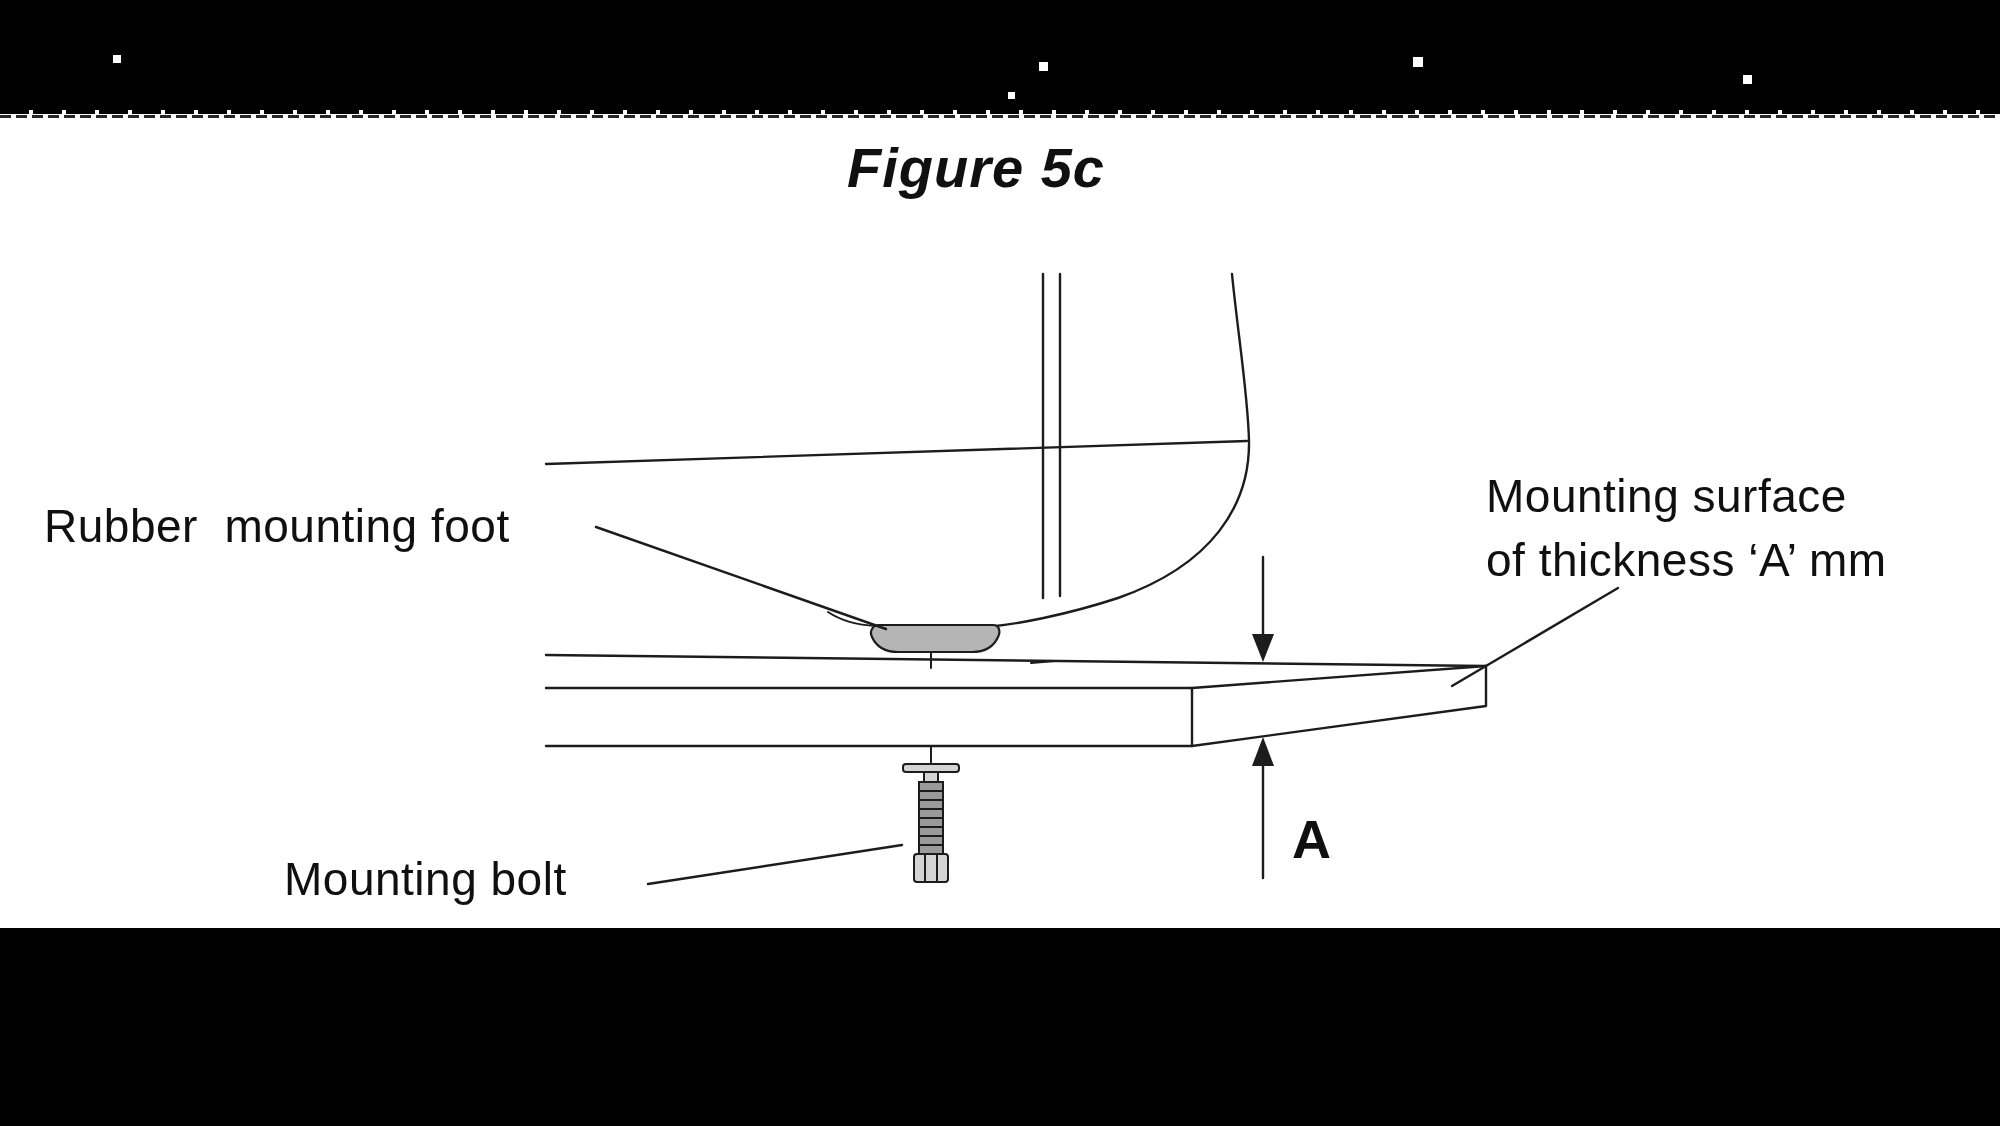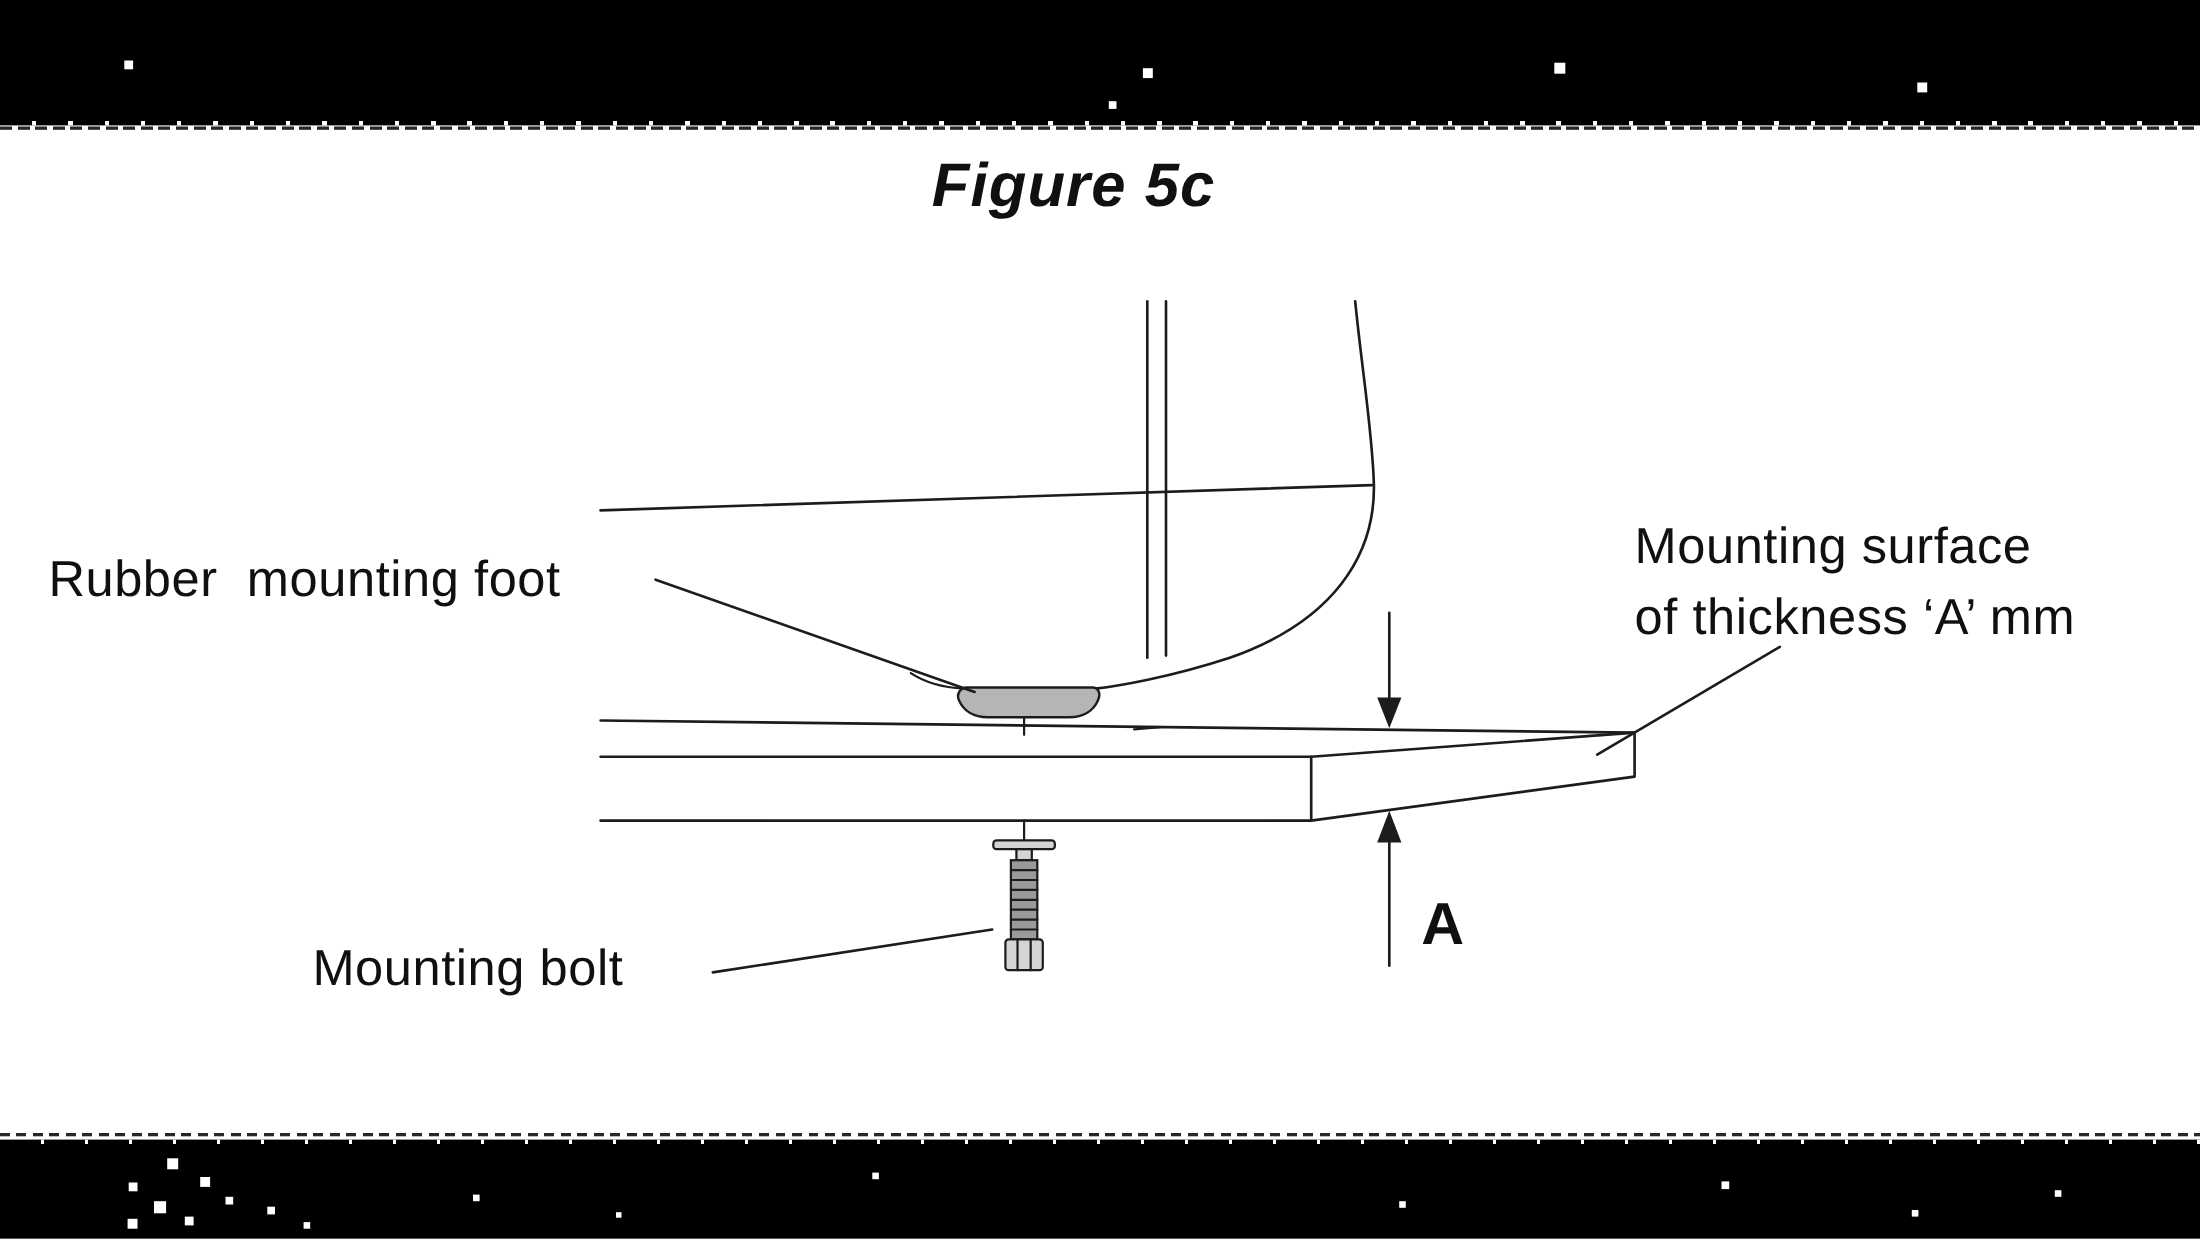--- a/index.html
+++ b/index.html
@@ -1,17 +1,17 @@
 <!DOCTYPE html>
 <html style="--page-bg: #ffffff; --bar: #000000; --line: #1c1c1c; --foot-fill: #b5b5b5; --metal-fill: #d4d4d4; --thread-fill: #9a9a9a;"><head>
 <meta charset="utf-8">
 <style>
   html,body{margin:0;padding:0;background:#000;}
   #screen{
-    position:relative;width:2000px;height:1126px;overflow:hidden;
+    position:relative;width:2000px;height:928px;overflow:hidden;
     background:var(--page-bg,#ffffff);
     font-family:"Liberation Sans",sans-serif;
   }
   .bar{position:absolute;left:0;width:100%;background:var(--bar,#000);}
   .bar-top{top:0;height:114px;}
   .bar-bottom{top:1036px;height:90px;}
   .notch-top{position:absolute;left:0;bottom:0;width:100%;height:4px;
     background:repeating-linear-gradient(90deg,transparent 0 29px,#fff 29px 33px);}
   .notch-bottom{position:absolute;left:0;top:0;width:100%;height:4px;
     background:repeating-linear-gradient(90deg,transparent 0 37px,#fff 37px 40px);}

